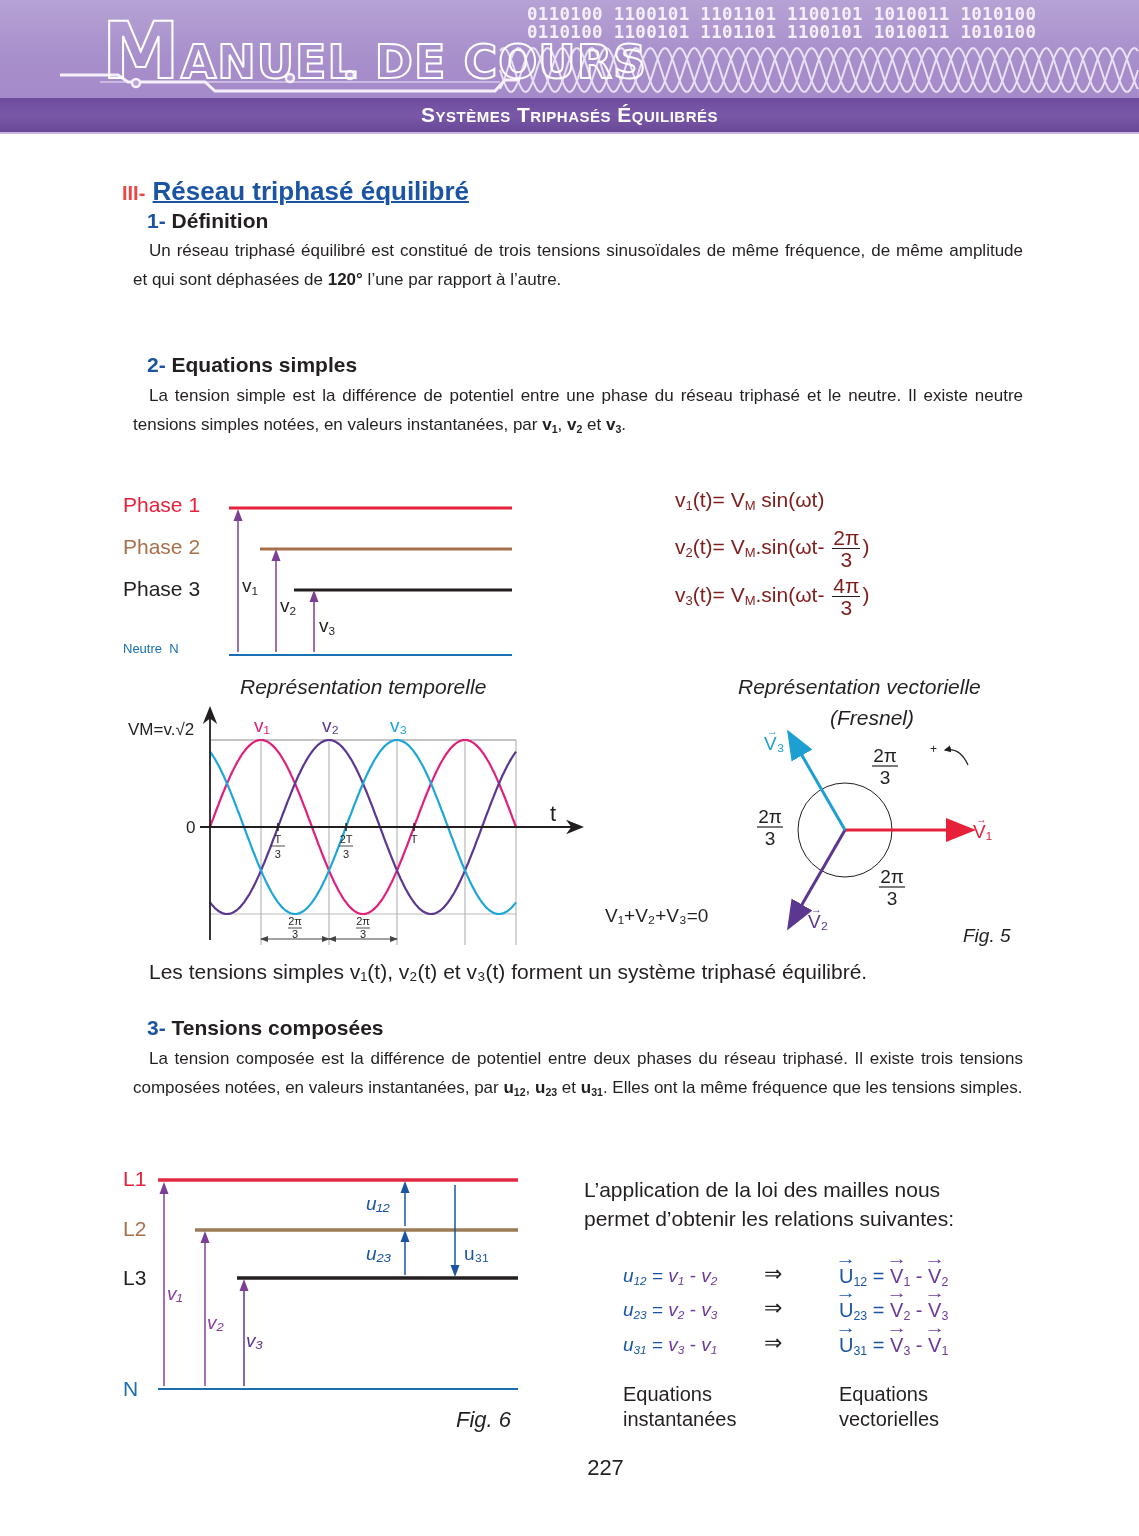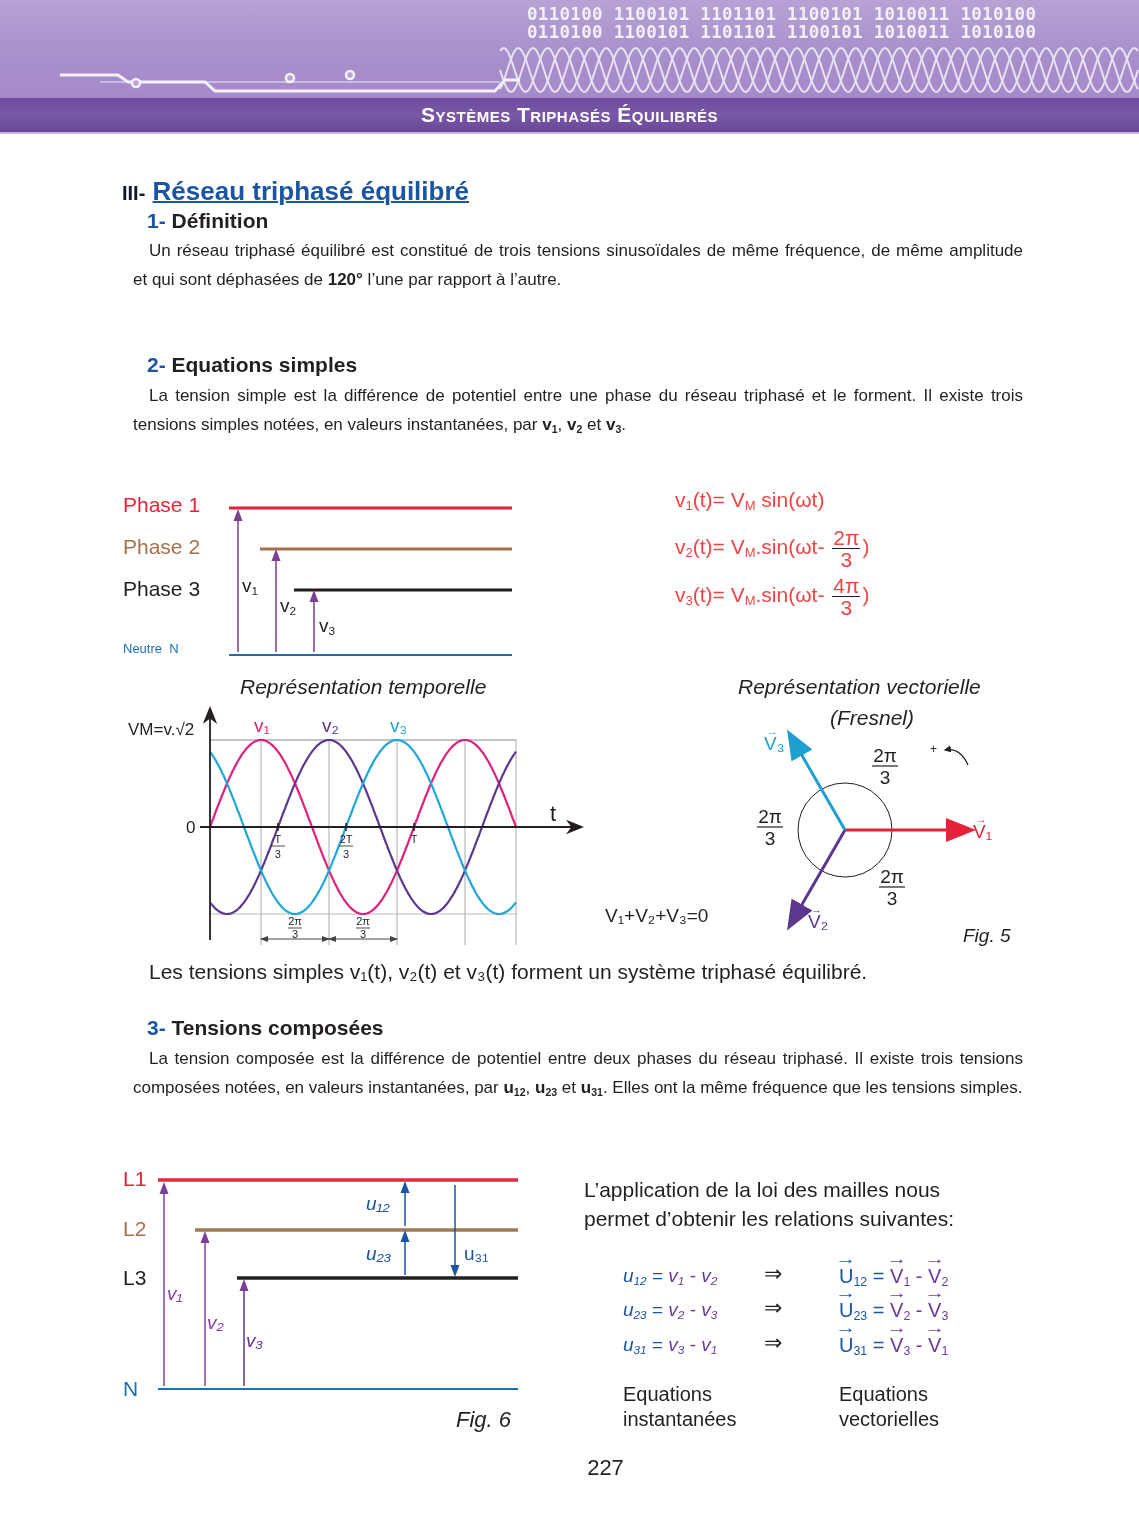--- a/index.html
+++ b/index.html
@@ -14,29 +14,29 @@
   #subband-line { position:absolute; left:0; top:132px; width:1139px; height:2px; background:#c9b6e1; }
   .logo { position:absolute; left:102px; top:6px; font-family:"DejaVu Sans", sans-serif; font-size:46px;
           color:transparent; -webkit-text-stroke: 2px #ffffff; letter-spacing:1px; font-weight:bold; white-space:nowrap; }
   .logo .big { font-size:78px; }
   .binary { position:absolute; left:527px; font-family:"DejaVu Sans Mono", monospace; font-weight:bold;
             font-size:17.5px; color:#f4eefb; letter-spacing:0.3px; white-space:pre; }
   .chapter { position:absolute; left:0; top:103px; width:1139px; text-align:center; color:#ffffff;
              font-weight:bold; font-size:21px; font-variant: small-caps; letter-spacing:0.5px; }
   
   .h-main { position:absolute; left:122px; top:176px; font-size:26px; font-weight:bold; white-space:nowrap; }
-  .h-main .num { color:#0f172a; font-size:20px; }
+  .h-main .num { color:#ef4444; font-size:20px; }
   .h-main .title { color:#1b55a2; text-decoration: underline; text-decoration-thickness: 2px; }
   .h-sub { position:absolute; left:147px; font-size:21px; font-weight:bold; white-space:nowrap; }
   .h-sub .num { color:#1b55a2; }
   .para { position:absolute; left:133px; width:890px; font-size:17px; line-height:29px; text-align:justify;
           text-indent:16px; color:#231f20; }
   .line { position:absolute; left:133px; width:890px; font-size:21px; white-space:nowrap; }
   sub { font-size:0.62em; vertical-align:-0.25em; line-height:0; }
-  .eq { position:absolute; font-size:21px; white-space:nowrap; color:#ef4444; }
+  .eq { position:absolute; font-size:21px; white-space:nowrap; color:#7f1d1d; }
   .frac { display:inline-block; vertical-align:middle; text-align:center; line-height:21px; margin:0 2px; }
   .frac .n { display:block; border-bottom:1.5px solid #231f20; padding:0 1px; }
   .frac .d { display:block; }
   .caption-it { position:absolute; font-style:italic; font-size:21px; white-space:nowrap; color:#231f20; }
   .fig { position:absolute; font-style:italic; font-size:19px; white-space:nowrap; }
   svg text { font-family: "Liberation Sans", sans-serif; }
   .page-num { position:absolute; left:0; width:1139px; top:1455px; text-align:center; font-size:22px;padding-left:36px; }
   .blue { color:#1b55a2; }
   .purple { color:#6b3a9c; }
   .vec { position:relative; display:inline-block; }
@@ -56,20 +56,23 @@
     <g fill="none" stroke="#f5f0fb" stroke-width="3">
       <path d="M60 75 L118 75 L128 82 L205 82 L215 91 L495 91 L505 80 L520 80"></path>
       <path d="M100 82 L500 82" stroke-width="1.5" opacity="0.6"></path>
     </g>
     <g fill="#b6a2d4" stroke="#f5f0fb" stroke-width="2.5">
       <circle cx="136" cy="83" r="4"></circle>
         <circle cx="290" cy="78" r="4"></circle>
         <circle cx="350" cy="75" r="4"></circle>
     </g>
   </svg>
+  <div class="logo">
+    <span class="big">M</span><span>ANUEL DE COURS</span>
+  </div>
   <div class="binary" style="top:4px">0110100 1100101 1101101 1100101 1010011 1010100</div>
   <div class="binary" style="top:22px">0110100 1100101 1101101 1100101 1010011 1010100</div>
 </div>
 <div id="subband"></div>
 <div id="subband-line"></div>
 <div class="chapter">Systèmes Triphasés Équilibrés</div>
 
 <div class="h-main">
   <span class="num">III-</span>
   <span class="title">Réseau triphasé équilibré</span>
@@ -78,21 +81,21 @@
 <div class="h-sub" style="top:209px">
   <span class="num">1-</span>
   <span>Définition</span>
 </div>
 <div class="para" style="top:236px"><span>Un réseau triphasé équilibré est constitué de trois tensions sinusoïdales de même fréquence, de même amplitude et qui sont déphasées de </span><b>120°</b><span> l’une par rapport à l’autre.</span></div>
 
 <div class="h-sub" style="top:353px">
   <span class="num">2-</span>
   <span>Equations simples</span>
 </div>
-<div class="para" style="top:381px"><span>La tension simple est la différence de potentiel entre une phase du réseau triphasé et le forment. Il existe trois tensions simples notées, en valeurs instantanées, par </span><b><span>v</span><sub>1</sub></b><span>,</span><br style="display:none"> <b><span>v</span><sub>2</sub></b><span> et </span><b><span>v</span><sub>3</sub></b><span>.</span></div>
+<div class="para" style="top:381px"><span>La tension simple est la différence de potentiel entre une phase du réseau triphasé et le neutre. Il existe neutre tensions simples notées, en valeurs instantanées, par </span><b><span>v</span><sub>1</sub></b><span>,</span><br style="display:none"> <b><span>v</span><sub>2</sub></b><span> et </span><b><span>v</span><sub>3</sub></b><span>.</span></div>
 
 <div>
   <div class="abs" style="left:123px;top:493px;font-size:21px;color:#e8213a">Phase 1</div>
   <div class="abs" style="left:123px;top:535px;font-size:21px;color:#a8704a">Phase 2</div>
   <div class="abs" style="left:123px;top:577px;font-size:21px;color:#231f20">Phase 3</div>
   <div class="abs" style="left:123px;top:641px;font-size:13px;color:#1a6fb3;white-space:pre">Neutre  N</div>
   <svg class="abs" style="left:220px;top:495px" width="300" height="170">
     <defs>
       <marker id="ah" markerWidth="8" markerHeight="8" refX="4" refY="4" orient="auto">
           <path d="M0,1 L8,4 L0,7 z" fill="#7b3f95"></path>

